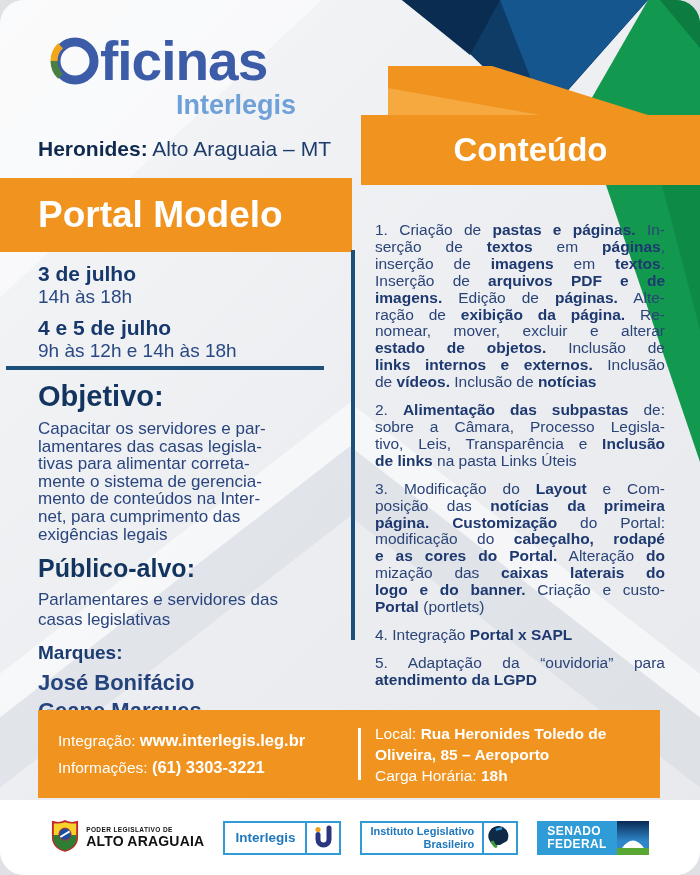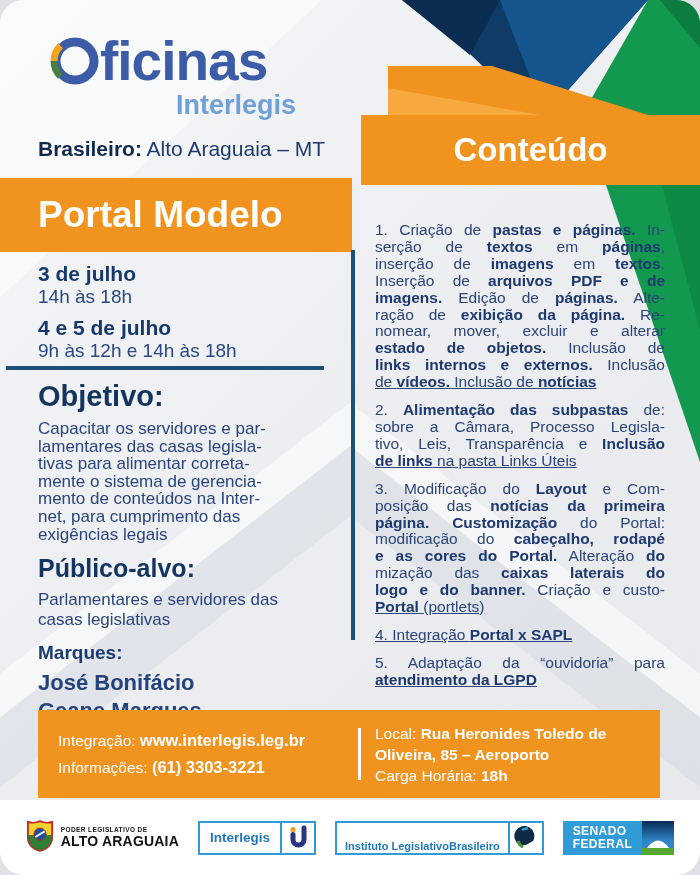--- a/index.html
+++ b/index.html
@@ -49,40 +49,40 @@
   .objetivo-text .tline{font-size:17px;line-height:17.6px;color:#2A457E;}
   .h-publico{font-size:25px;font-weight:700;color:#12345F;margin:11px 0 7px;}
   .publico-text .tline{font-size:17px;line-height:19.5px;color:#2A457E;}
   .h-equipe{font-size:19px;font-weight:700;color:#1A3B6F;margin:13px 0 5px;}
   .equipe-names .tline{font-size:22px;line-height:28px;font-weight:700;color:#24427C;}
   
   .right-col{left:375px;top:222px;width:290px;font-size:15.5px;line-height:16.9px;color:#2B4478;}
   .right-col strong{font-weight:700;color:#1E3970;}
   .rich-item{margin-bottom:11px;}
   .jline{text-align:justify;text-align-last:justify;}
-  .jline.last{text-align-last:left;text-decoration:underline;}
+  .jline.last{text-align-last:left;}
   
   .contact-bar{left:38px;top:710px;width:622px;height:88px;background:#F0931F;color:#fff;
     display:flex;align-items:center;padding-left:20px;box-sizing:border-box;}
   .contact-left{width:296px;font-size:15.5px;line-height:26px;}
   .contact-left strong{font-size:16.5px;}
   .contact-div{width:3px;height:52px;background:#fff;margin:0 14px 0 4px;}
   .contact-right{width:258px;font-size:15.5px;line-height:21px;}
   .contact-right strong{font-size:15.5px;}
   
   .footer{left:0;top:800px;width:700px;height:75px;background:#fff;display:flex;
     align-items:center;justify-content:center;gap:19px;}
   .aa-logo{display:flex;align-items:center;gap:7px;}
   .aa-top{font-size:6.5px;font-weight:700;letter-spacing:.4px;color:#111;}
   .aa-name{font-size:14px;font-weight:700;letter-spacing:.2px;color:#111;}
   .badge{display:flex;align-items:stretch;border:2px solid #2F9CD8;background:#fff;height:34px;box-sizing:border-box;}
   .badge-label{display:flex;align-items:center;padding:0 10px;font-size:13.5px;font-weight:700;color:#1F78BE;}
   .badge-sep{border-left:2px solid #2F9CD8;}
   .badge-glyph{display:flex;align-items:center;justify-content:center;width:32px;}
-  .ilb-label{display:flex;flex-direction:row;justify-content:center;align-items:flex-end;
+  .ilb-label{display:flex;flex-direction:column;justify-content:center;align-items:flex-end;
     padding:0 8px;font-size:11px;line-height:12.5px;font-weight:700;color:#1F78BE;}
   .senado{display:flex;align-items:stretch;background:#2F9CD8;height:34px;}
   .senado-label{display:flex;flex-direction:column;justify-content:center;padding:0 10px;
     font-size:12px;line-height:13px;font-weight:700;color:#fff;letter-spacing:.4px;}
   .senado-glyph{width:32px;}
 </style>
 </head>
 <body>
 
 <div id="canvas">
@@ -111,21 +111,21 @@
           <path d="M8 31 A21 21 0 0 1 14.5 15.8" fill="none" stroke="#F2A71B" stroke-width="7"></path>
           <path d="M8 31 A21 21 0 0 0 14.5 46.2" fill="none" stroke="#4A7F44" stroke-width="7"></path>
         </svg>
       </span>
       <span class="logo-rest">ficinas</span>
     </div>
     <div class="logo-sub">Interlegis</div>
   </div>
 
   <div class="abs presencial">
-    <span class="p-label">Brasileiro:</span><span class="p-value"> Alto Araguaia – MT</span>
+    <span class="p-label">Heronides:</span><span class="p-value"> Alto Araguaia – MT</span>
   </div>
 
   <div class="abs band-conteudo">
     <span>Conteúdo</span>
   </div>
   <div class="abs banner-portal">
     <span>Portal Modelo</span>
   </div>
 
   <div class="abs schedule">

